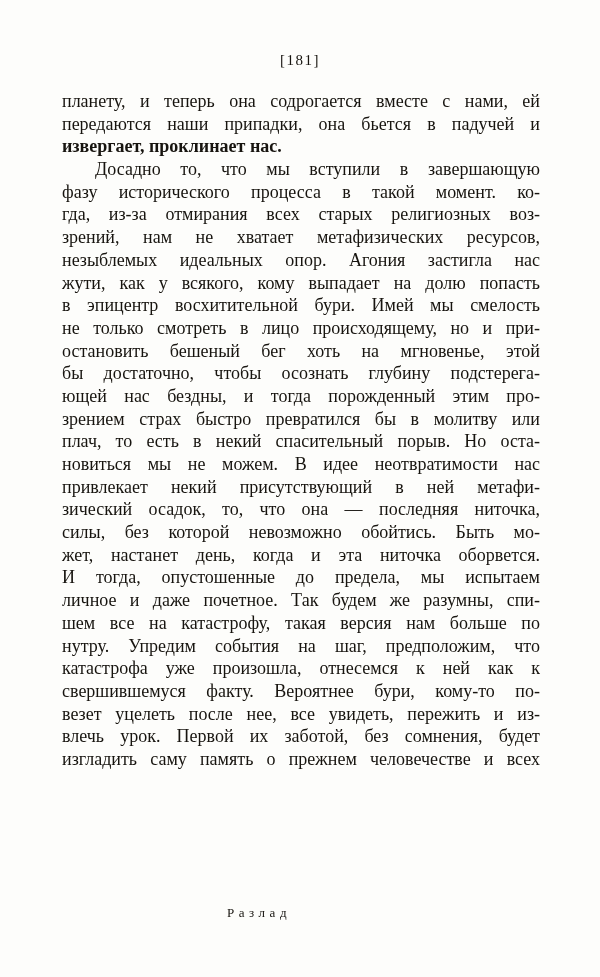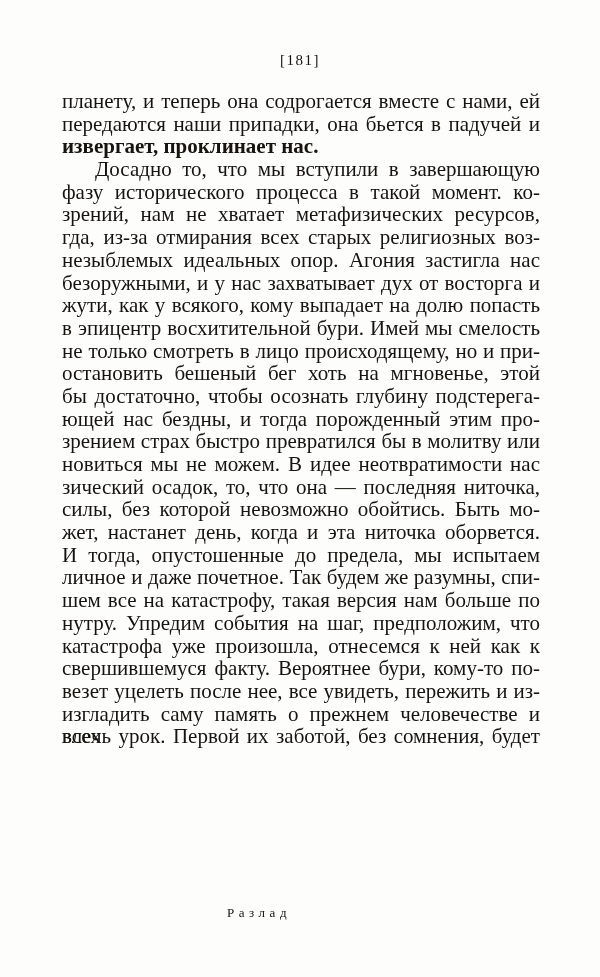--- a/index.html
+++ b/index.html
@@ -26,21 +26,21 @@
     width: 600px;
     text-align: center;
     font-size: 15px;
     letter-spacing: 1.5px;
   }
   .text-block {
     position: absolute;
     top: 90px;
     left: 62px;
     width: 478px;
-    font-size: 21px;
+    font-size: 18px;
     line-height: 22.7px;
   }
   .text-line {
     text-align: justify;
     text-align-last: justify;
     height: 22.7px;
     overflow: visible;
   }
   .text-line.indent {
     text-indent: 33px;
@@ -64,40 +64,41 @@
 
 <div class="page">
   <div class="page-number">[181]</div>
 
   <div class="text-block">
       <div class="text-line">планету, и теперь она содрогается вместе с нами, ей</div>
       <div class="text-line">передаются наши припадки, она бьется в падучей и</div>
       <div class="text-line parend">извергает, проклинает нас.</div>
       <div class="text-line indent">Досадно то, что мы вступили в завершающую</div>
       <div class="text-line">фазу исторического процесса в такой момент. ко-</div>
+      <div class="text-line">гда, из-за отмирания всех старых религиозных воз-</div>
       <div class="text-line">зрений, нам не хватает метафизических ресурсов,</div>
-      <div class="text-line">гда, из-за отмирания всех старых религиозных воз-</div>
       <div class="text-line">незыблемых идеальных опор. Агония застигла нас</div>
-      <div class="text-line">безоружными, и у нас захватывает дух от восторга и</div>
       <div class="text-line">жути, как у всякого, кому выпадает на долю попасть</div>
       <div class="text-line">в эпицентр восхитительной бури. Имей мы смелость</div>
       <div class="text-line">не только смотреть в лицо происходящему, но и при-</div>
       <div class="text-line">остановить бешеный бег хоть на мгновенье, этой</div>
       <div class="text-line">бы достаточно, чтобы осознать глубину подстерега-</div>
       <div class="text-line">ющей нас бездны, и тогда порожденный этим про-</div>
       <div class="text-line">зрением страх быстро превратился бы в молитву или</div>
+      <div class="text-line">плач, то есть в некий спасительный порыв. Но оста-</div>
       <div class="text-line">новиться мы не можем. В идее неотвратимости нас</div>
+      <div class="text-line">привлекает некий присутствующий в ней метафи-</div>
       <div class="text-line">зический осадок, то, что она — последняя ниточка,</div>
       <div class="text-line">силы, без которой невозможно обойтись. Быть мо-</div>
       <div class="text-line">жет, настанет день, когда и эта ниточка оборвется.</div>
       <div class="text-line">И тогда, опустошенные до предела, мы испытаем</div>
       <div class="text-line">личное и даже почетное. Так будем же разумны, спи-</div>
       <div class="text-line">шем все на катастрофу, такая версия нам больше по</div>
       <div class="text-line">нутру. Упредим события на шаг, предположим, что</div>
       <div class="text-line">катастрофа уже произошла, отнесемся к ней как к</div>
       <div class="text-line">свершившемуся факту. Вероятнее бури, кому-то по-</div>
       <div class="text-line">везет уцелеть после нее, все увидеть, пережить и из-</div>
+      <div class="text-line">влечь урок. Первой их заботой, без сомнения, будет</div>
       <div class="text-line">изгладить саму память о прежнем человечестве и всех</div>
-      <div class="text-line">влечь урок. Первой их заботой, без сомнения, будет</div>
     </div>
 
   <div class="running-footer">Разлад</div>
 </div>
 
 </body></html>

